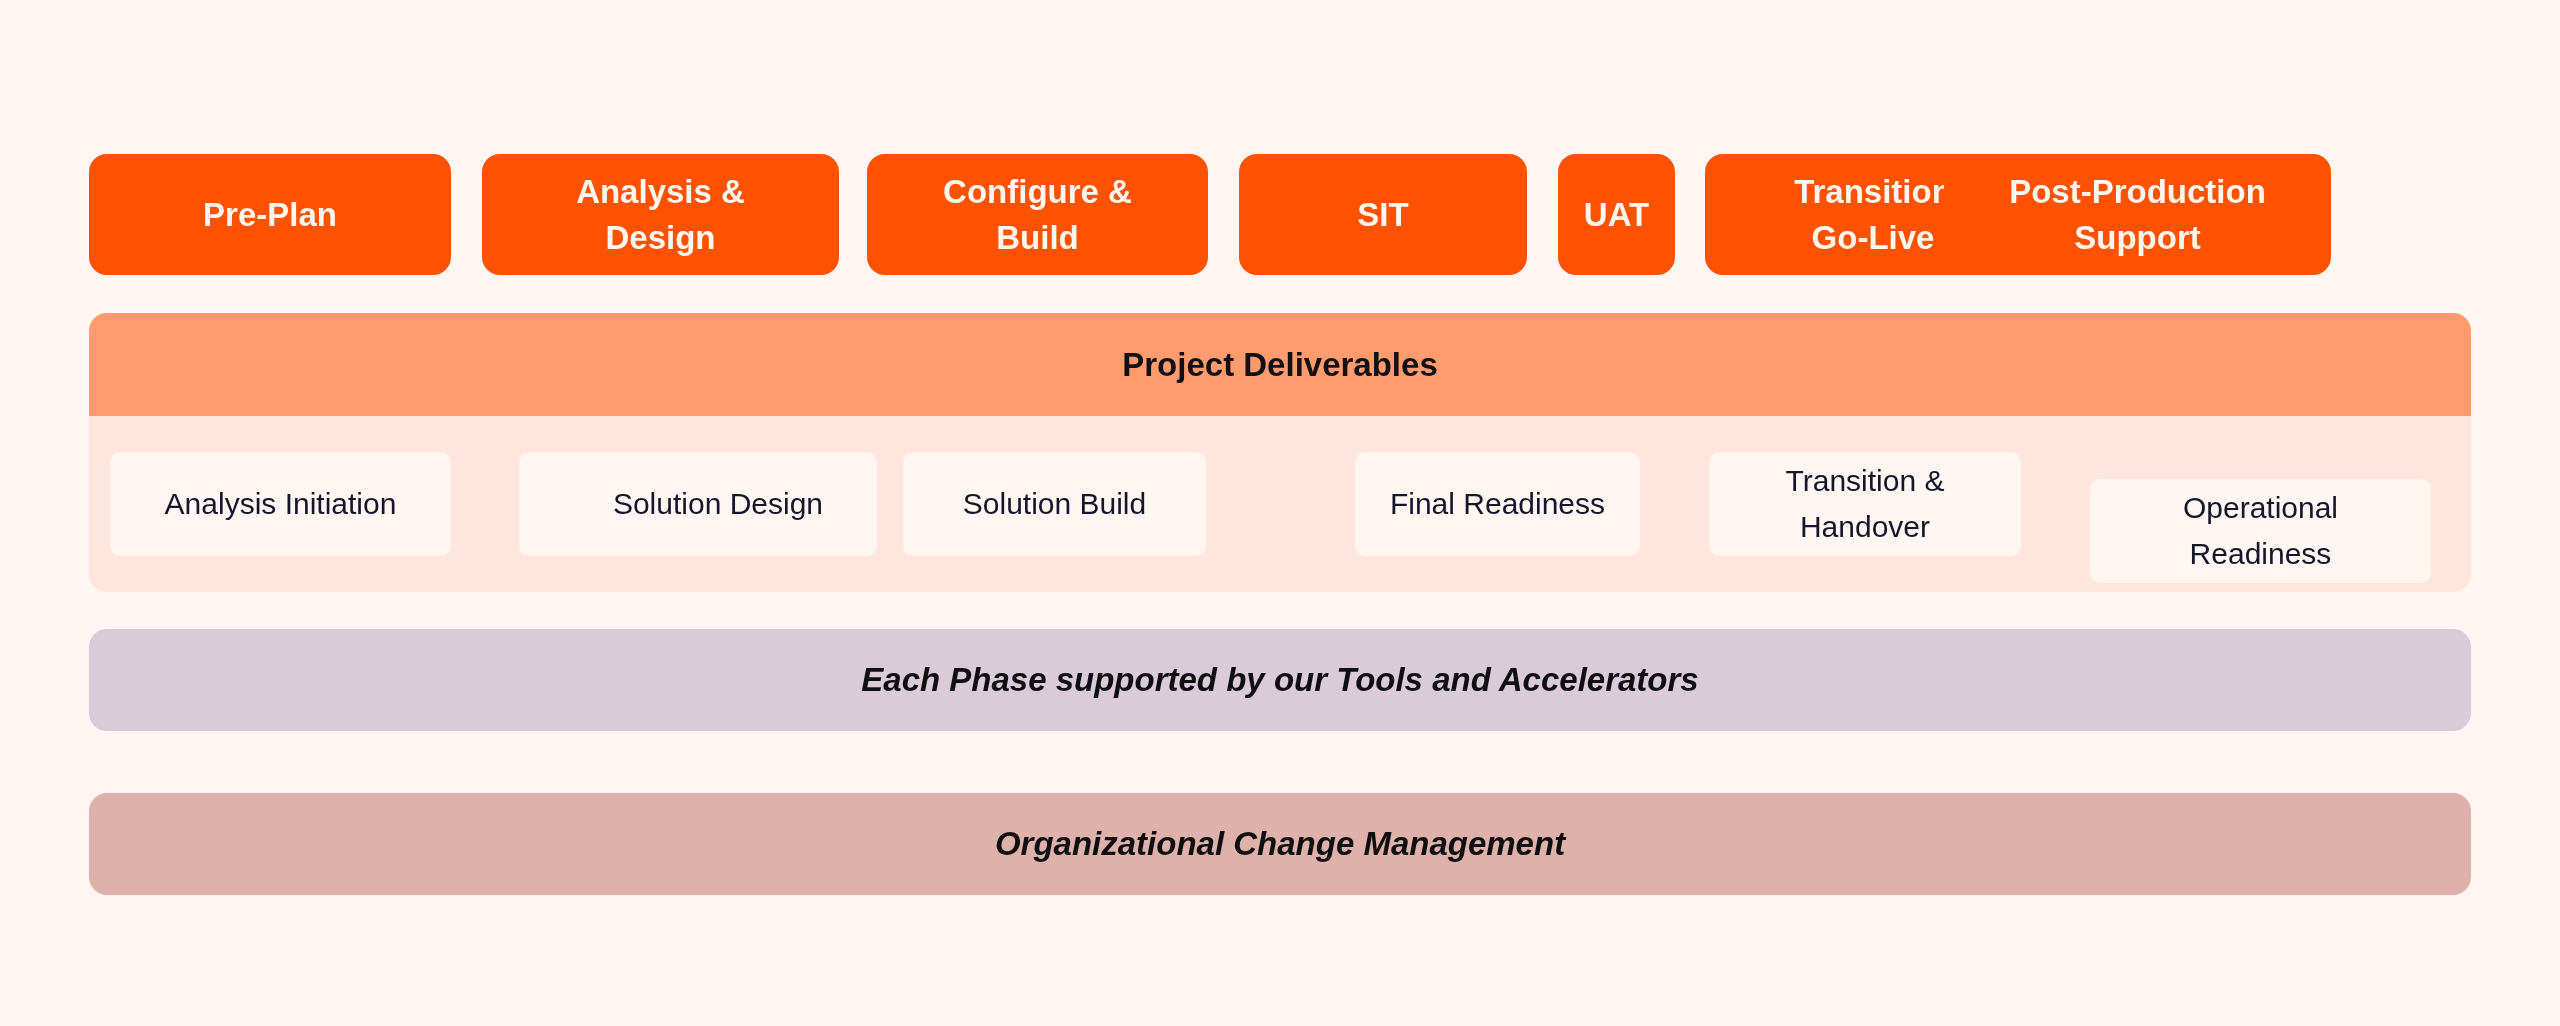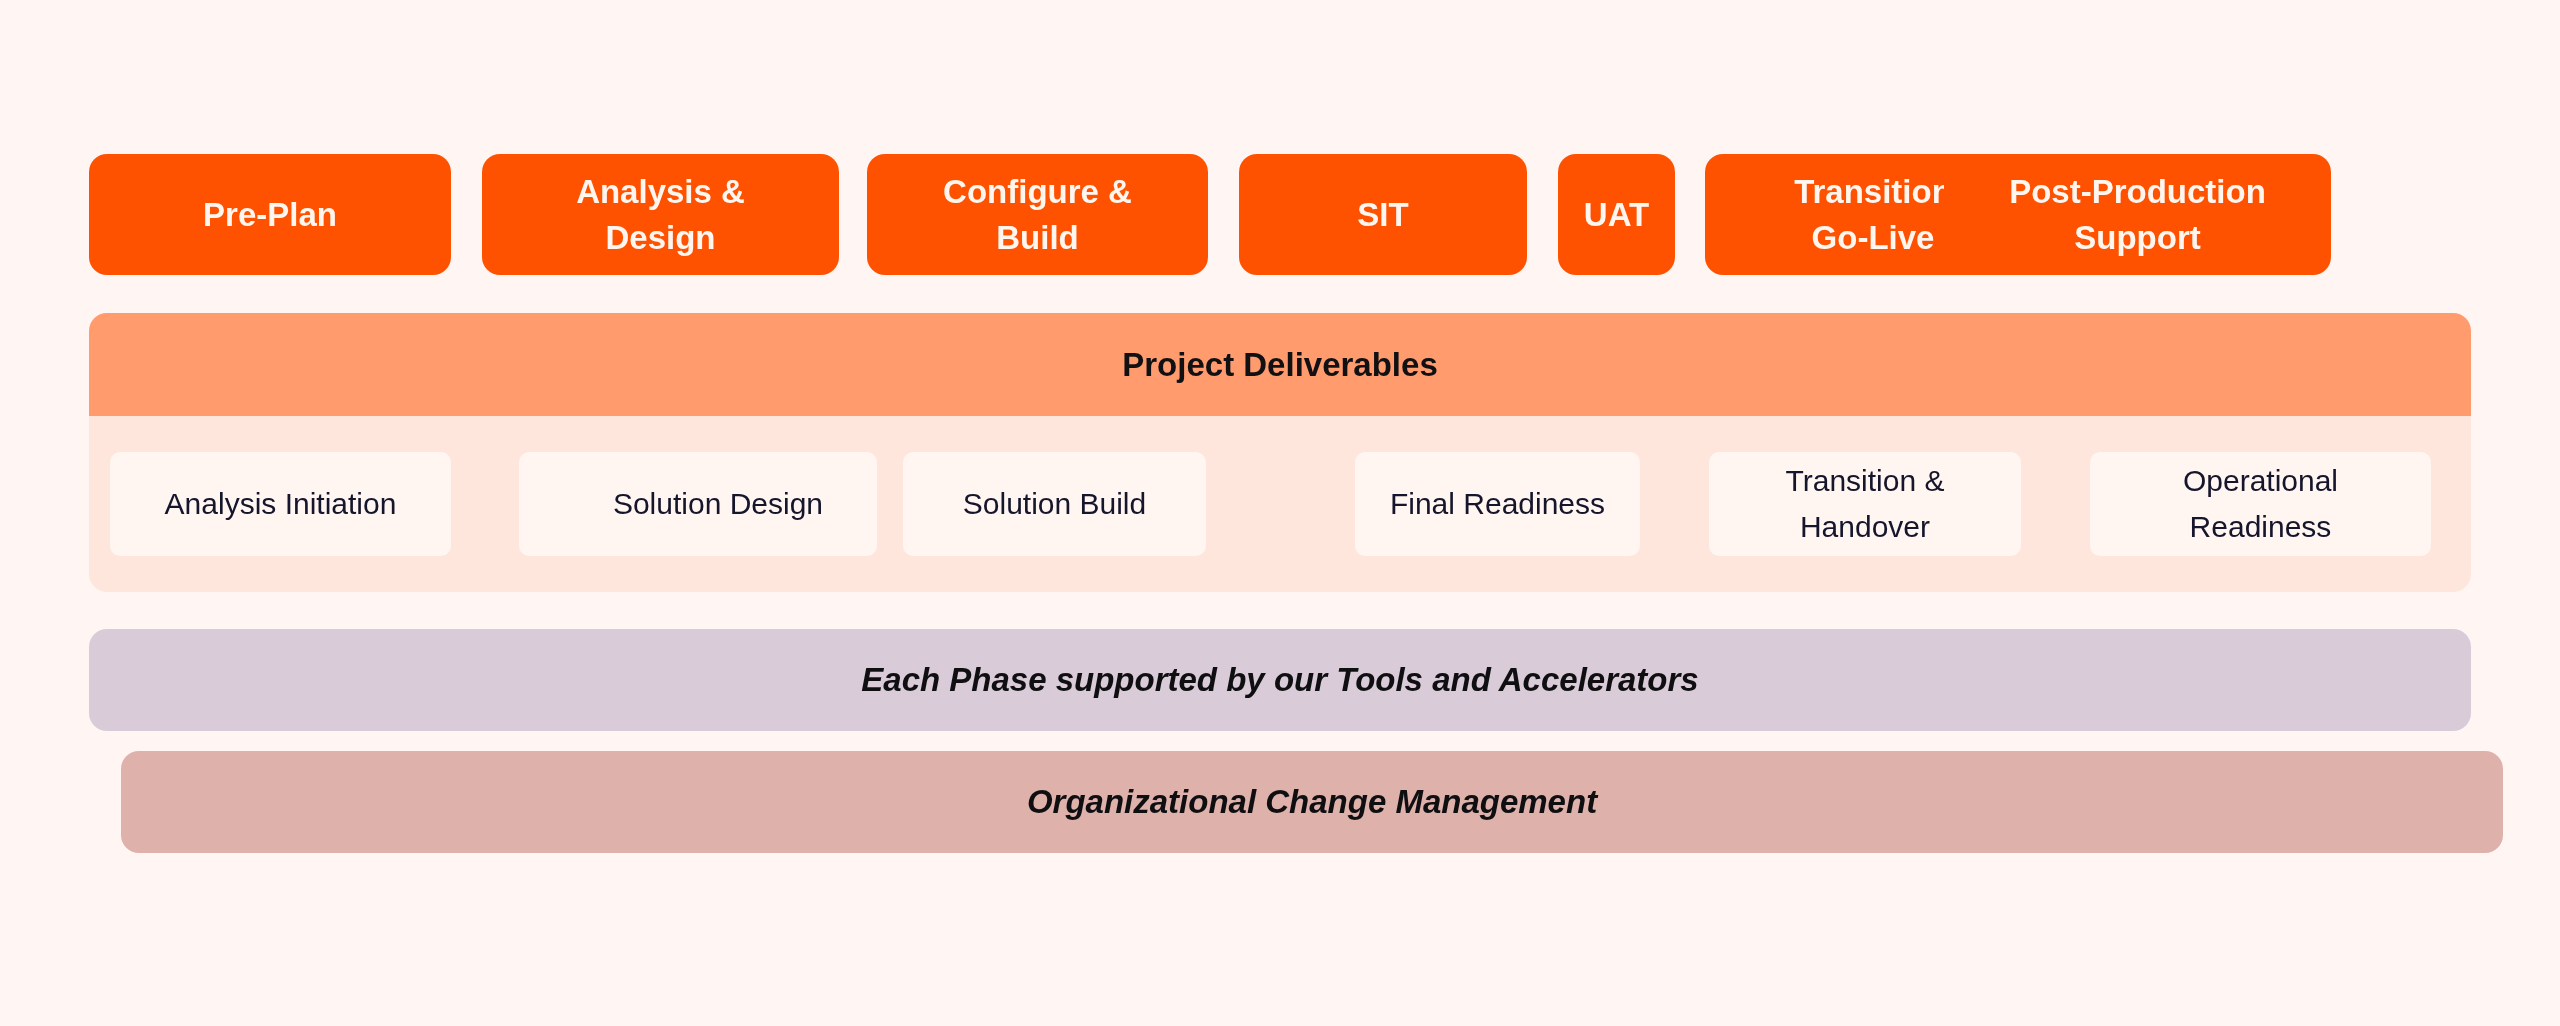--- a/index.html
+++ b/index.html
@@ -126,23 +126,23 @@
 <div class="abs card" style="left:903px;width:303px;">
   <span>Solution Build</span>
 </div>
 <div class="abs card" style="left:1355px;width:285px;">
   <span>Final Readiness</span>
 </div>
 <div class="abs card" style="left:1709px;width:312px;">
   <span>Transition &amp;
 Handover</span>
 </div>
-<div class="abs card" style="left:2090px;width:341px;">
+<div class="abs card" style="left:2090px;width:341px;margin-top:27px;">
   <span>Operational
 Readiness</span>
 </div>
 
 <div class="abs band" style="top:629px;background:#d9cbd8;">
   <span>Each Phase supported by our Tools and Accelerators</span>
 </div>
-<div class="abs band" style="top:751px;background:#dfb1ab;margin-left:32px;">
+<div class="abs band" style="top:793px;background:#dfb1ab;">
   <span>Organizational Change Management</span>
 </div>
 
 </body></html>

